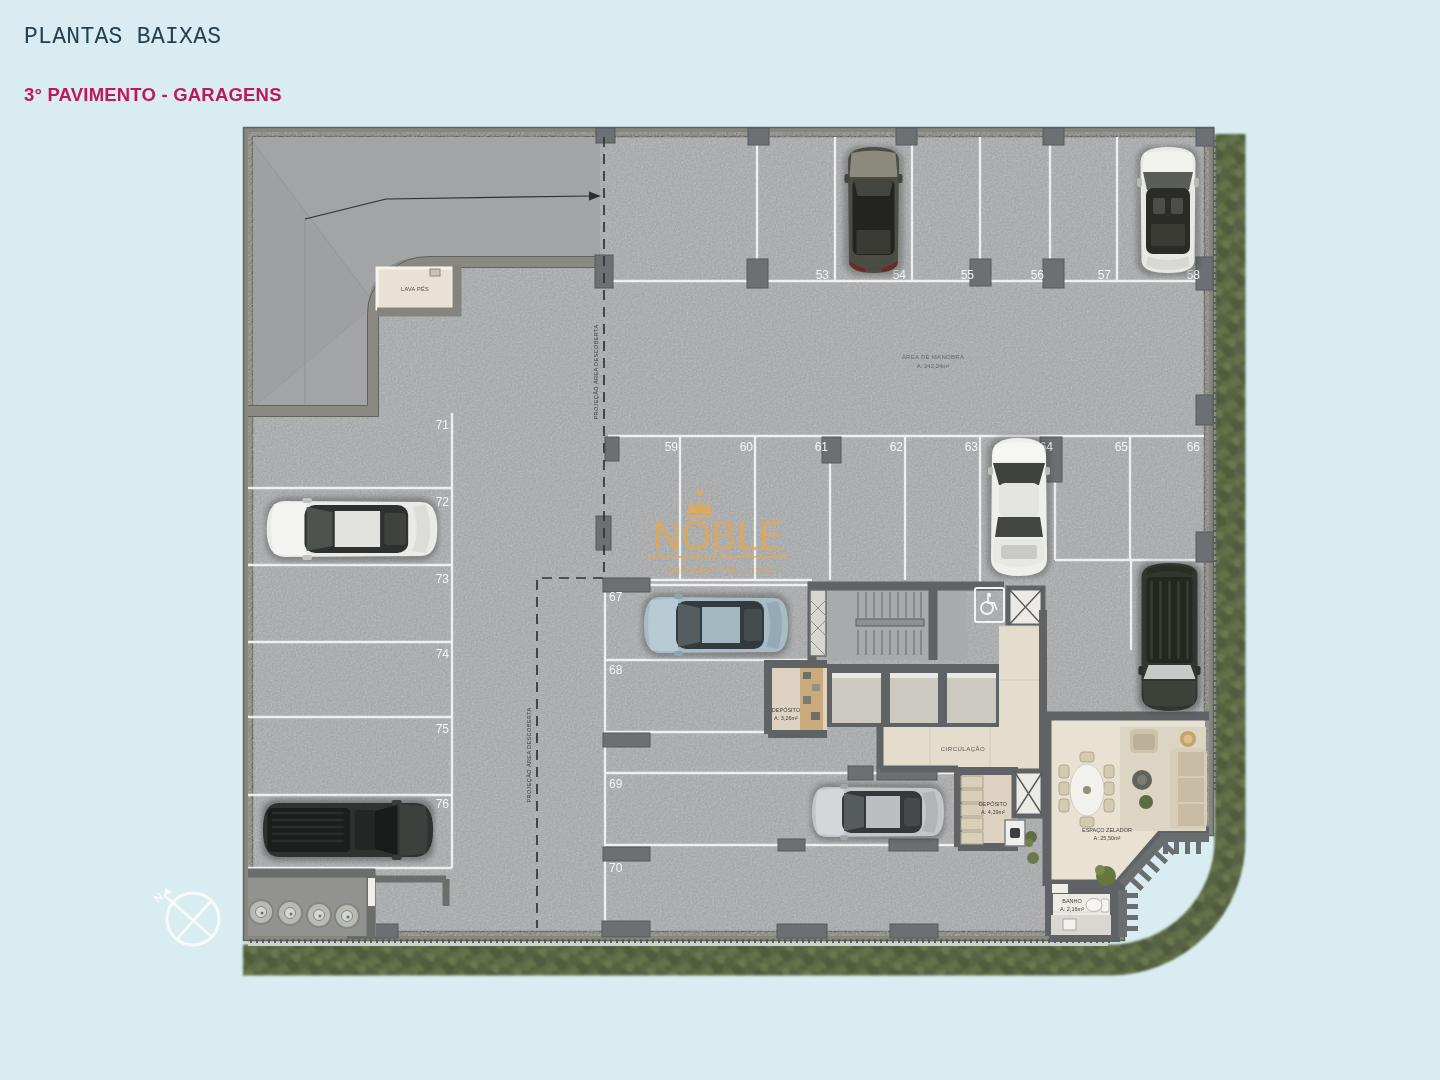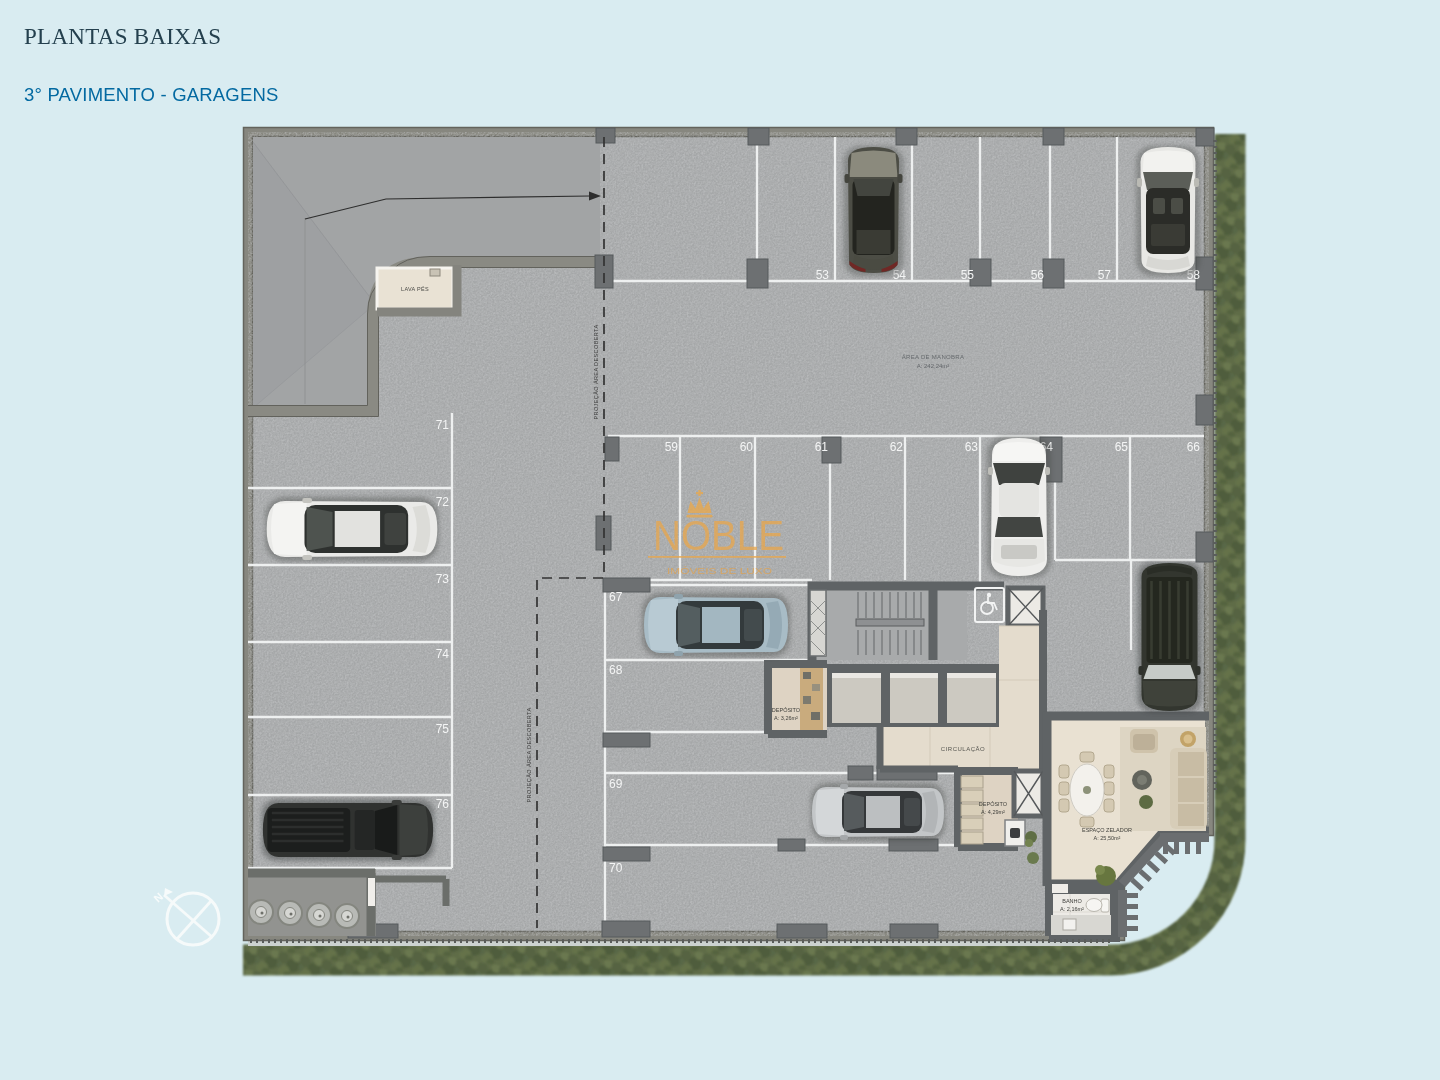--- a/index.html
+++ b/index.html
@@ -1,17 +1,17 @@
 <!DOCTYPE html>
 <html><head>
 <meta charset="utf-8">
 <style>
   html,body{margin:0;padding:0;background:#d9ecf1;width:1440px;height:1080px;overflow:hidden;}
-  .ttl{position:absolute;z-index:5;left:24px;top:24px;font-family:Liberation Serif, serif;font-size:23px;font-weight:500;letter-spacing:0.3px;color:#24404e;}
-  .sub{position:absolute;z-index:5;left:24px;top:84px;font-family:"Liberation Sans",sans-serif;font-size:18.5px;font-weight:400;letter-spacing:0.2px;color:#0369a1;}
+  .ttl{position:absolute;z-index:5;left:24px;top:24px;font-family:Liberation Mono, monospace;font-size:23px;font-weight:500;letter-spacing:0.3px;color:#24404e;}
+  .sub{position:absolute;z-index:5;left:24px;top:84px;font-family:"Liberation Sans",sans-serif;font-size:18.5px;font-weight:700;letter-spacing:0.2px;color:#be185d;}
   svg{position:absolute;left:0;top:0;}
   text{font-family:"Liberation Sans",sans-serif;}
 </style>
 </head>
 <body>
 
 <div class="ttl">PLANTAS BAIXAS</div>
 
 <div class="sub">3° PAVIMENTO - GARAGENS</div>
 <svg width="1440" height="1080" viewBox="0 0 1440 1080">

